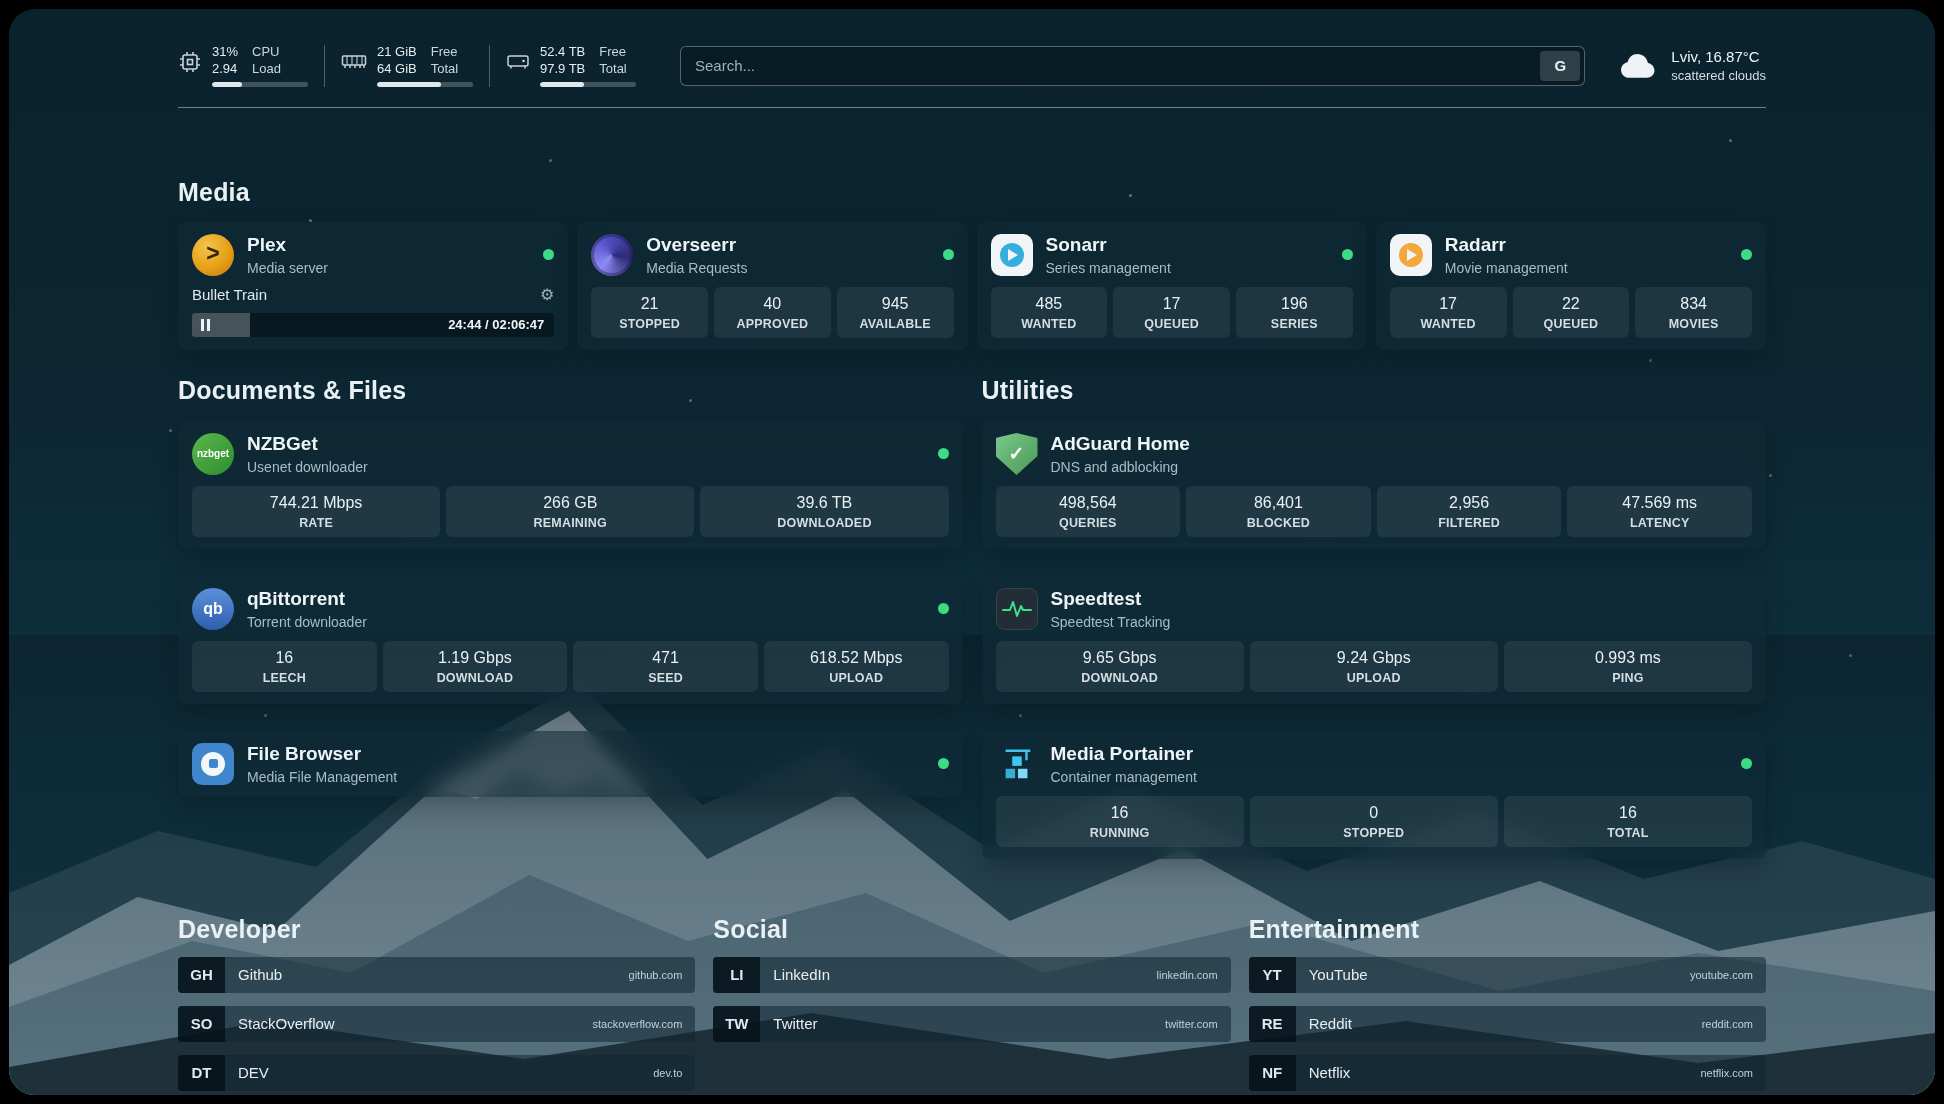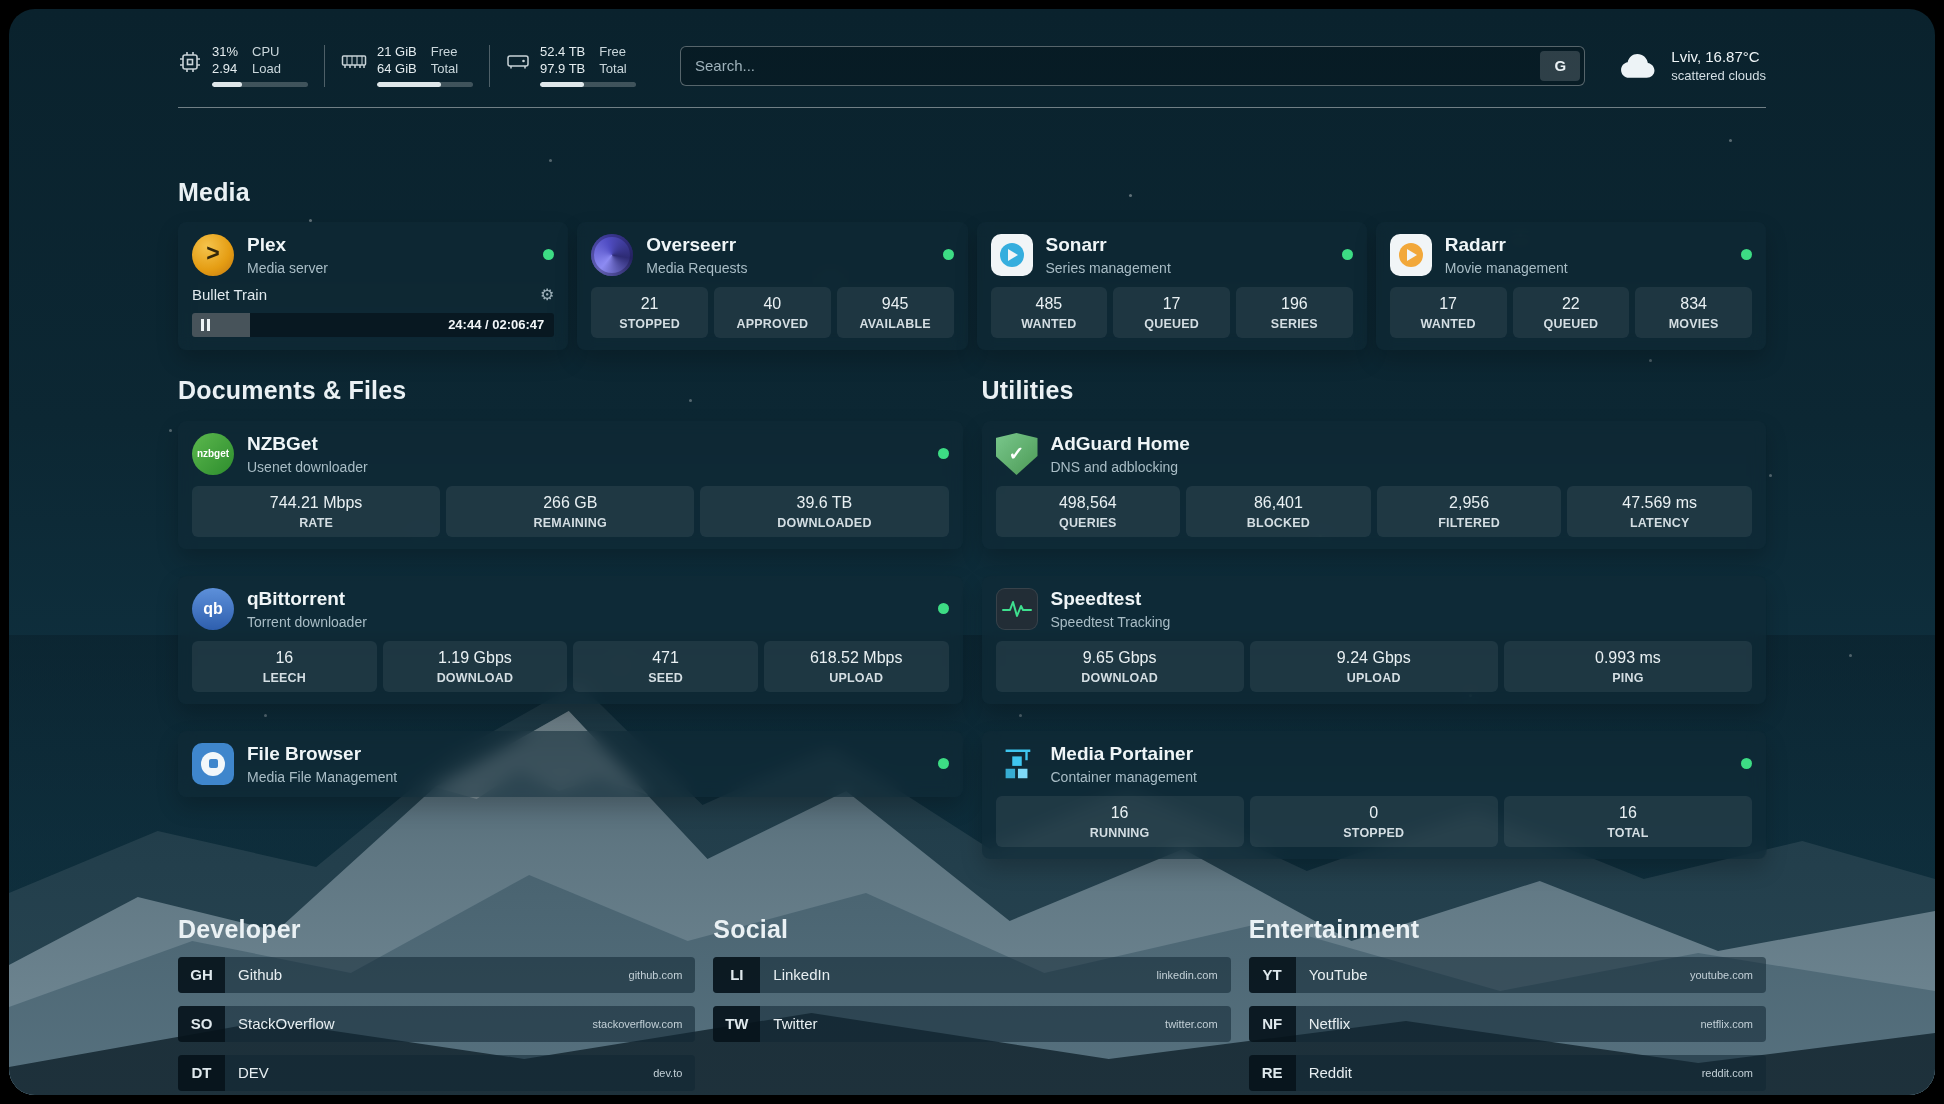--- a/index.html
+++ b/index.html
@@ -560,30 +560,30 @@
       <section class="bm-group">
         <h2 class="sec-title">Entertainment</h2>
         <div class="bm-row">
           <span class="bm-abbr">YT</span>
           <span class="bm-body">
               <span class="bm-name">YouTube</span>
           <span class="bm-url">youtube.com</span>
             </span>
         </div>
         <div class="bm-row">
+          <span class="bm-abbr">RE</span>
+          <span class="bm-body">
+              <span class="bm-name">Reddit</span>
+          <span class="bm-url">reddit.com</span>
+            </span>
+        </div>
+        <div class="bm-row">
           <span class="bm-abbr">NF</span>
           <span class="bm-body">
               <span class="bm-name">Netflix</span>
           <span class="bm-url">netflix.com</span>
             </span>
         </div>
-        <div class="bm-row">
-          <span class="bm-abbr">RE</span>
-          <span class="bm-body">
-              <span class="bm-name">Reddit</span>
-          <span class="bm-url">reddit.com</span>
-            </span>
-        </div>
       </section>
     </div>
 
   </div>
 </div>
 
 </body></html>

